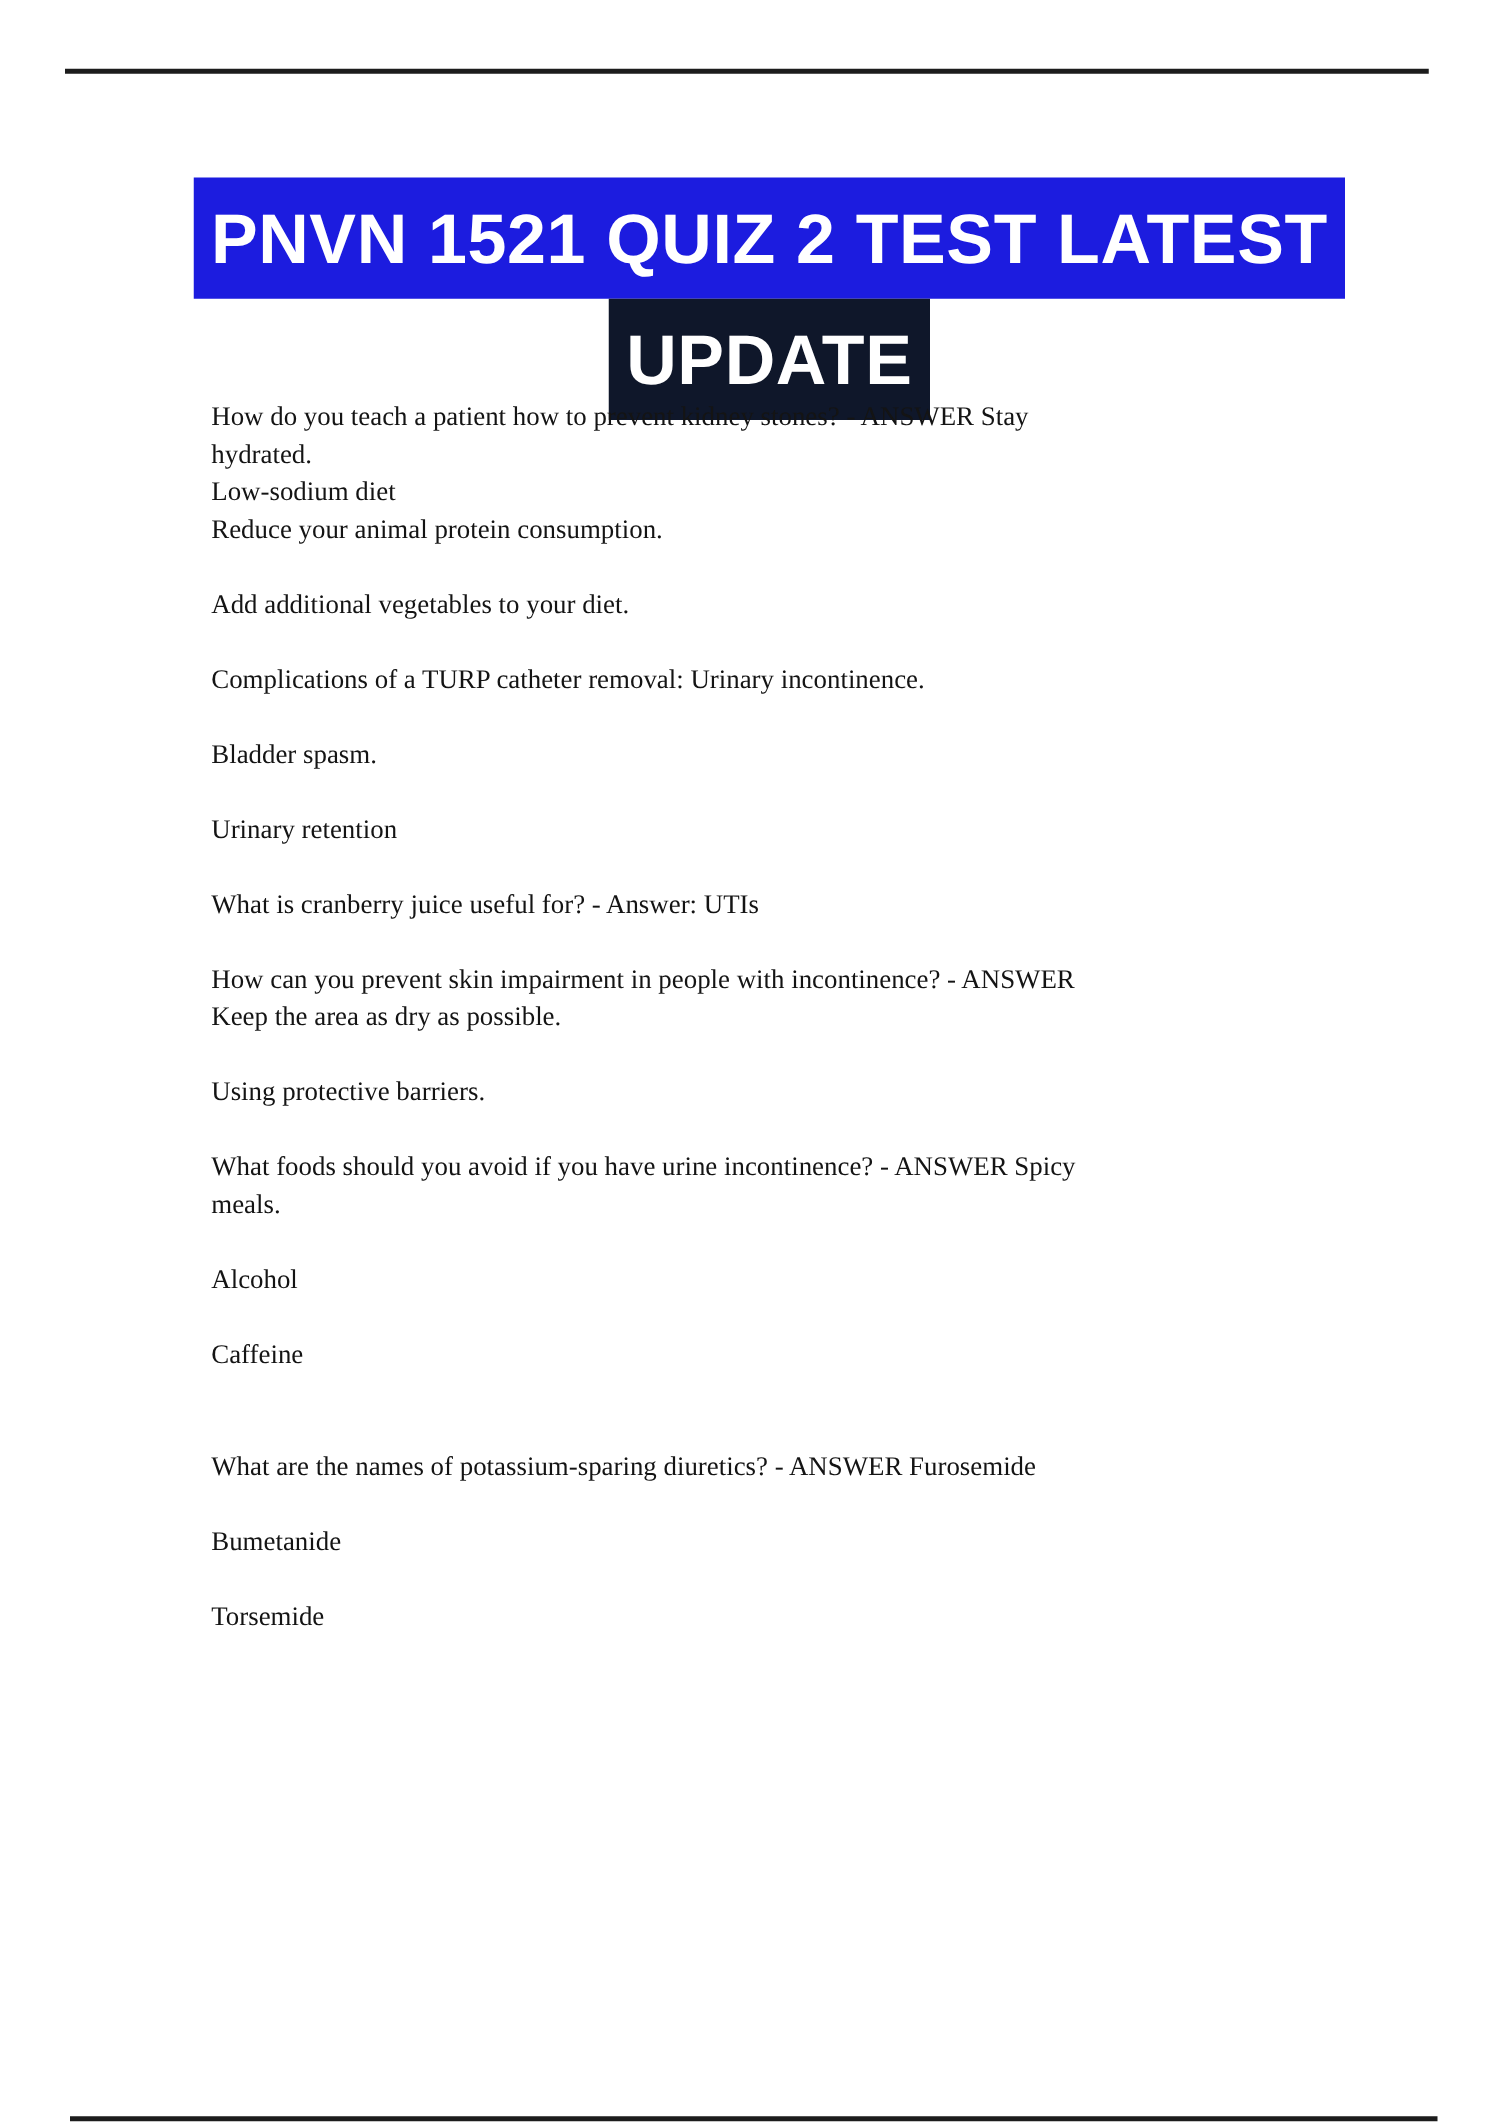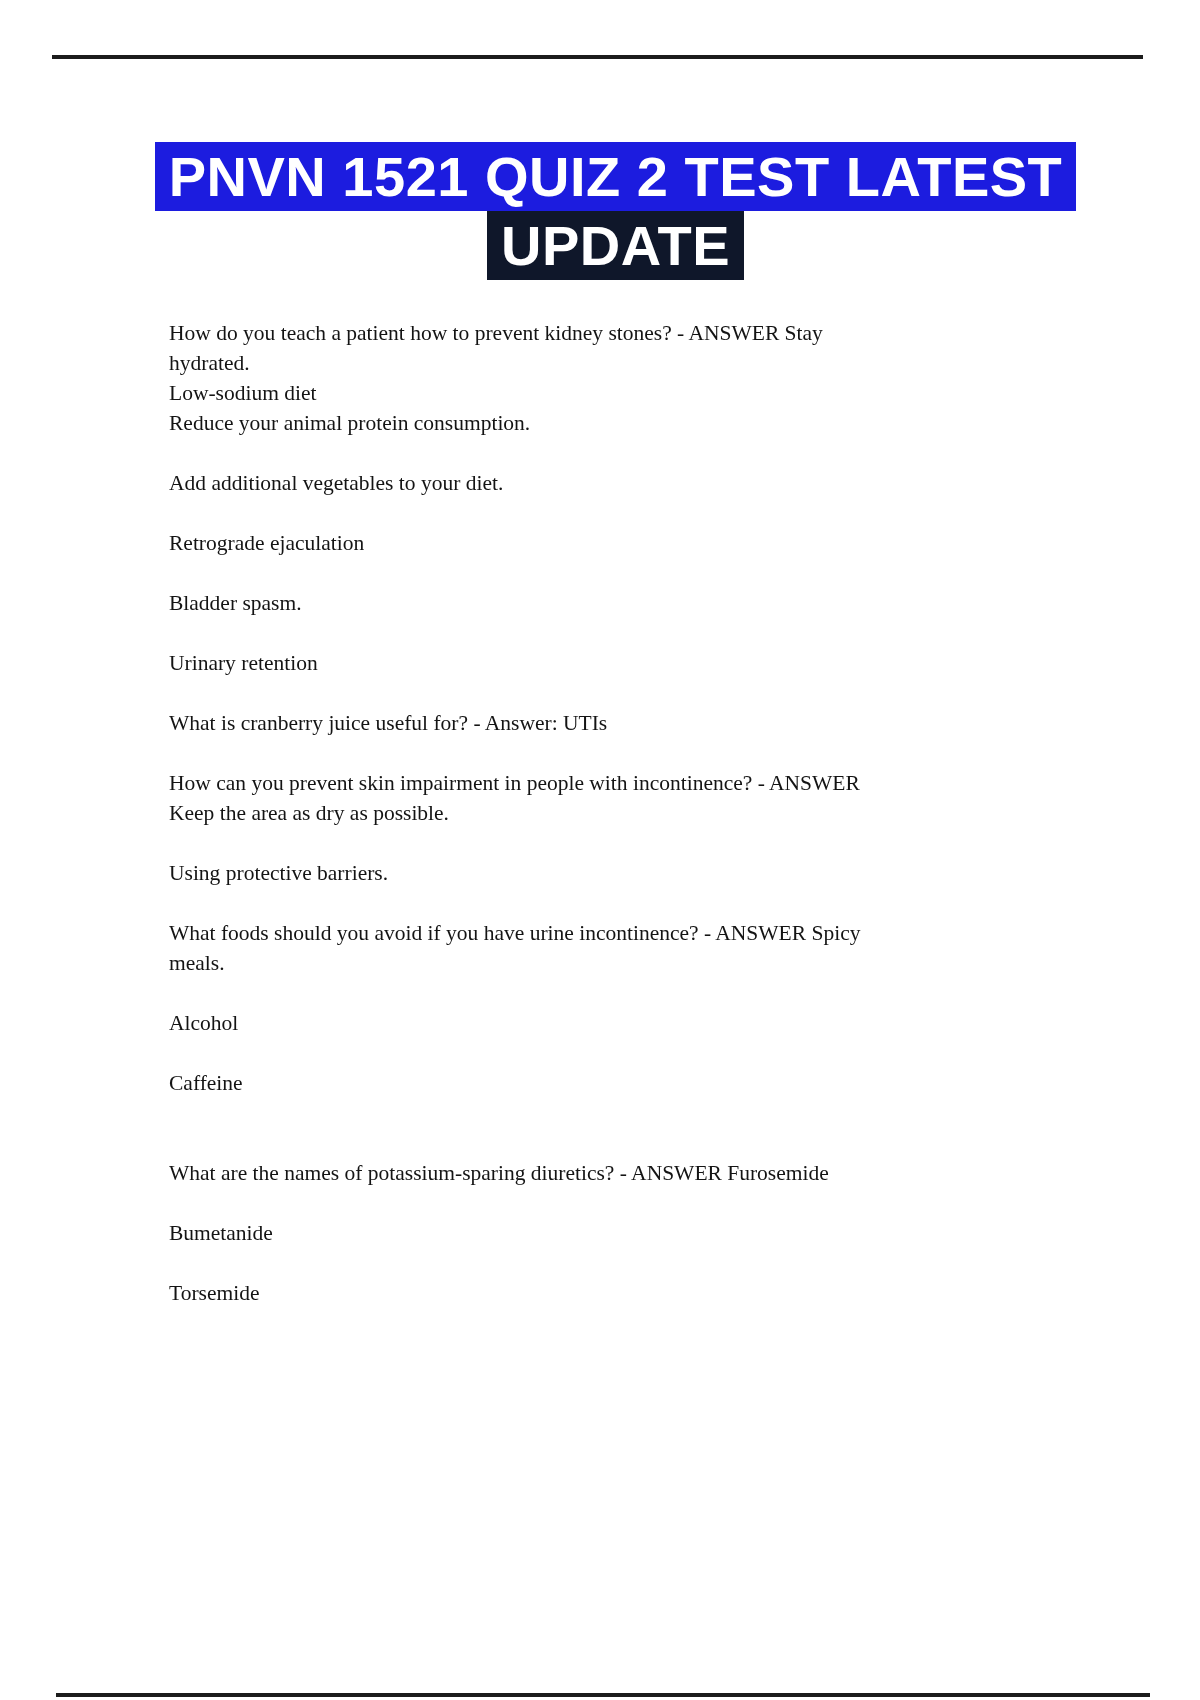--- a/index.html
+++ b/index.html
@@ -34,21 +34,21 @@
     top: 142px;
     width: 965px;
     text-align: center;
     font-family: "Liberation Sans", sans-serif;
     font-weight: bold;
     font-size: 56px;
     letter-spacing: 0.5px;
   }
   .title-line {
     display: inline-block;
-    padding: 0 14px;
+    padding: 14px 14px;
     line-height: 69px;
     white-space: nowrap;
   }
   .doc-body {
     position: absolute;
     left: 133px;
     top: 318px;
     width: 965px;
     font-family: "Liberation Serif", serif;
     font-size: 21.5px;
@@ -71,21 +71,21 @@
 <div class="rule rule-top" style="background: rgb(28, 28, 28);"></div>
 
 <div class="title-block">
   <span class="title-line" style="background: rgb(28, 28, 223); color: rgb(255, 255, 255);">PNVN 1521 QUIZ 2 TEST LATEST</span><br>
   <span class="title-line" style="background: #0f172a; color: rgb(255, 255, 255);">UPDATE</span>
 </div>
 
 <div class="doc-body" style="color: rgb(20, 20, 20); margin-left: 36px;">
     <p class="para">How do you teach a patient how to prevent kidney stones? - ANSWER Stay<br>hydrated.<br>Low-sodium diet<br>Reduce your animal protein consumption.</p>
     <p class="para">Add additional vegetables to your diet.</p>
-    <p class="para">Retrograde ejaculation</p>
+    <p class="para">Complications of a TURP catheter removal: Urinary incontinence.</p>
     <p class="para">Bladder spasm.</p>
     <p class="para">Urinary retention</p>
     <p class="para">What is cranberry juice useful for? - Answer: UTIs</p>
     <p class="para">How can you prevent skin impairment in people with incontinence? - ANSWER<br>Keep the area as dry as possible.</p>
     <p class="para">Using protective barriers.</p>
     <p class="para">What foods should you avoid if you have urine incontinence? - ANSWER Spicy<br>meals.</p>
     <p class="para">Alcohol</p>
     <p class="para">Caffeine</p>
     <p class="para extra-gap">What are the names of potassium-sparing diuretics? - ANSWER Furosemide</p>
     <p class="para">Bumetanide</p>

